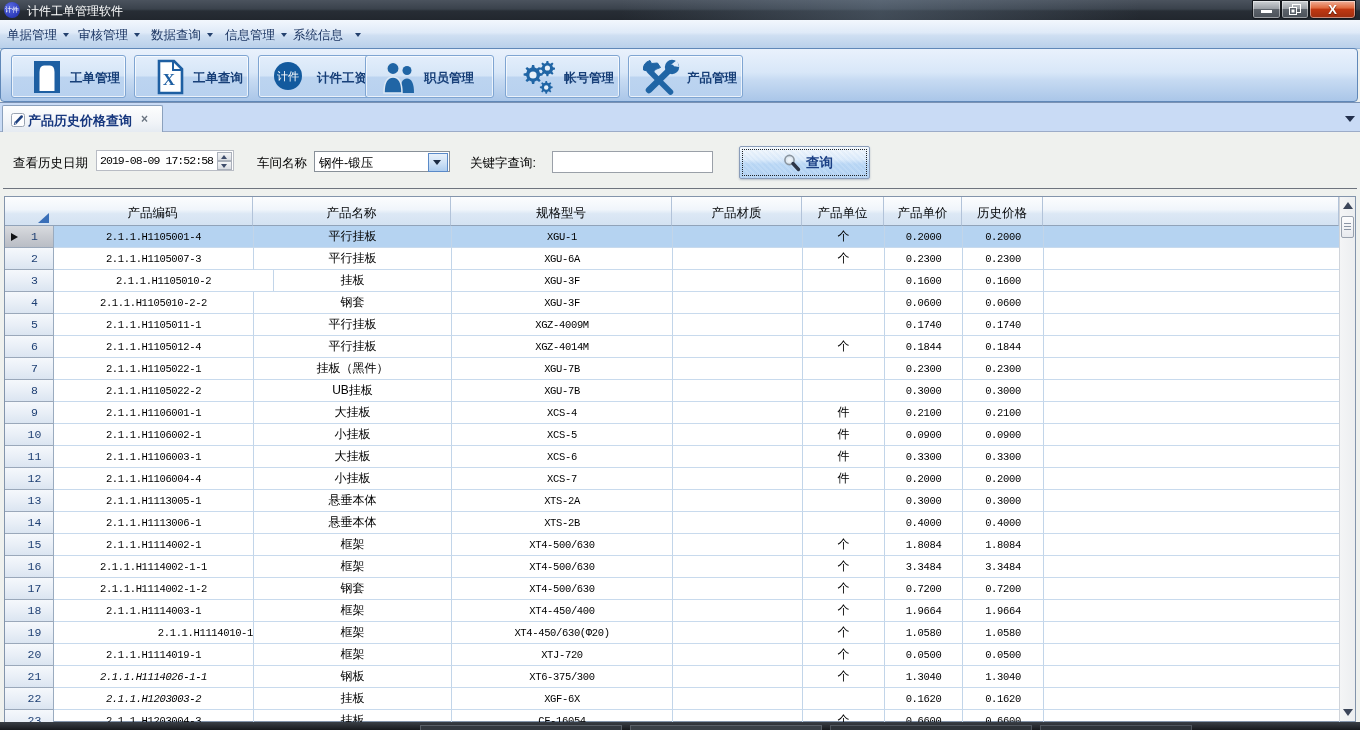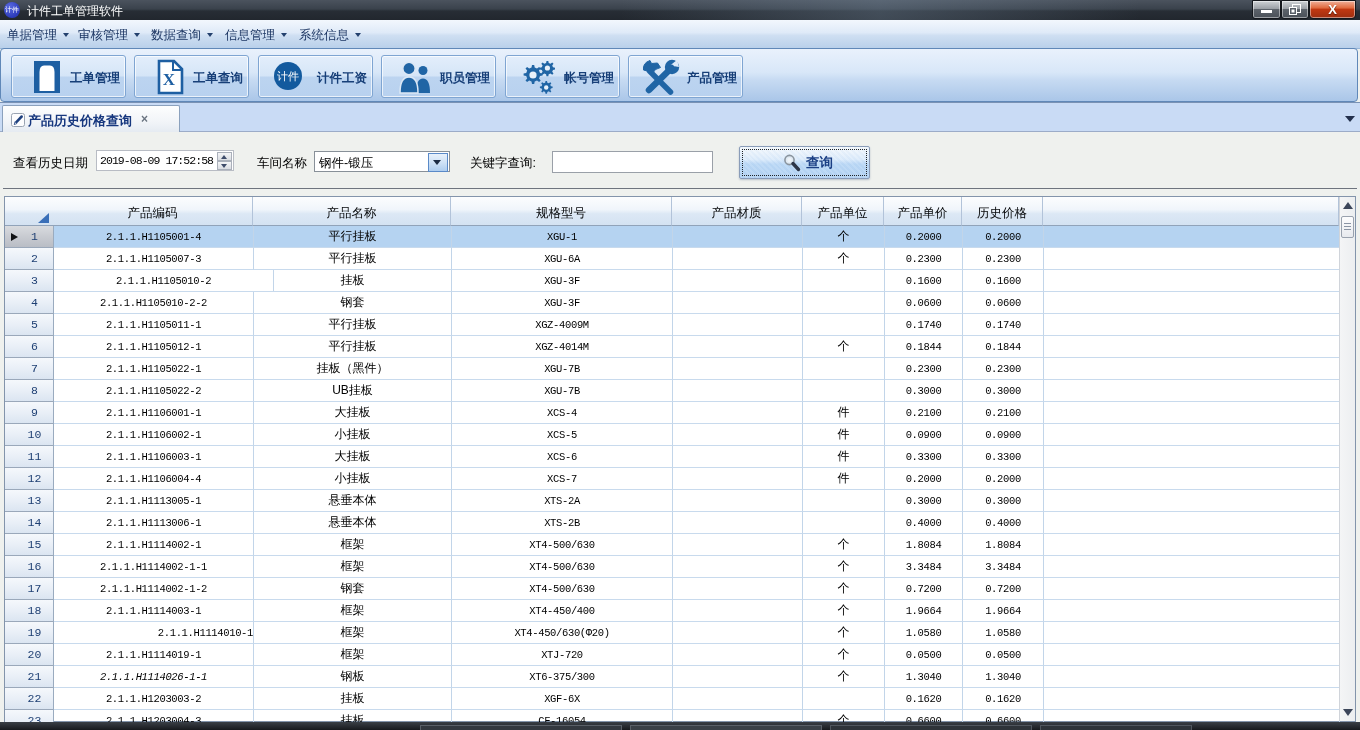--- a/index.html
+++ b/index.html
@@ -29,21 +29,21 @@
 
 #toolbar{position:absolute;left:0px;top:48px;width:1358px;height:54px;border:1px solid #6088b8;border-radius:4px;
 background:linear-gradient(180deg,#e9f1fc 0%,#d8e7f8 45%,#c6daf2 60%,#aac6e8 100%);box-sizing:border-box;}
 .tbtn{position:absolute;top:6px;width:113px;height:41px;border:1px solid #7fa5d2;border-radius:3px;
 background:linear-gradient(180deg,#e3eefb 0%,#d5e5f7 48%,#bcd4f0 52%,#b8d1ef 100%);box-shadow:inset 0 0 0 1px rgba(255,255,255,.7);}
 .tbtn .lab{position:absolute;left:58px;top:14px;font-size:12.5px;font-weight:bold;color:#173f78;}
 .tbtn svg{position:absolute;}
 
 #tabstrip{position:absolute;left:0;top:102px;width:1360px;height:30px;background:#c9dbf5;border-top:1px solid #7a92b4;border-bottom:1px solid #9cacc8;box-sizing:border-box;}
 #tab1{position:absolute;left:2px;top:2px;width:159px;height:27px;border:1px solid #8ba1bd;border-bottom:none;border-radius:2px 2px 0 0;
-background:linear-gradient(180deg,#fdfefe 0%,#f1f4f8 60%,#e4eaf1 100%);padding-left:17px;}
+background:linear-gradient(180deg,#fdfefe 0%,#f1f4f8 60%,#e4eaf1 100%);}
 #tab1 .txt{position:absolute;left:25px;top:6px;font-size:13px;font-weight:bold;color:#16377e;}
 #tab1 .cls{position:absolute;left:138px;top:6px;font-size:12px;color:#6a7480;font-weight:bold;}
 #tabarrow{position:absolute;right:5px;top:13px;width:0;height:0;border-left:5px solid transparent;border-right:5px solid transparent;border-top:6px solid #23304c;}
 
 #filter{position:absolute;left:1px;top:132px;width:1358px;height:64px;background:#eff1ee;}
 .flabel{position:absolute;top:155px;font-size:12.5px;color:#000;}
 #datebox{position:absolute;left:96px;top:150px;width:138px;height:21px;background:#fff;border:1px solid #b8bcc4;box-sizing:border-box;}
 #datebox .dtxt{position:absolute;left:3px;top:3px;font-family:"Liberation Mono",monospace;font-size:11.5px;letter-spacing:-0.95px;color:#000;}
 .spin{position:absolute;right:1px;width:15px;height:9px;background:linear-gradient(180deg,#f4f5f7,#dadde2);border:1px solid #aab0ba;box-sizing:border-box;}
 .spin.up{top:1px;}
@@ -100,21 +100,21 @@
 </div>
 <div id="menubar">
     <span class="mitem" style="left:7px;">单据管理</span>
     <span class="marrow" style="left:63px;"></span>
     <span class="mitem" style="left:78px;">审核管理</span>
     <span class="marrow" style="left:134px;"></span>
     <span class="mitem" style="left:151px;">数据查询</span>
     <span class="marrow" style="left:207px;"></span>
     <span class="mitem" style="left:225px;">信息管理</span>
     <span class="marrow" style="left:281px;"></span>
-    <span class="mitem" style="left:299px;">系统信息</span>
+    <span class="mitem" style="left:293px;">系统信息</span>
     <span class="marrow" style="left:355px;"></span>
   </div>
 <div id="toolbar">
     <div class="tbtn" style="left:10px;">
       <svg width="34" height="36" viewBox="0 0 34 36" style="left:18px;top:3px;">
 <rect x="4" y="2" width="26" height="32" fill="#1e5fa2"></rect>
 <path d="M9.5 32 L9.5 13 Q9.5 6.5 14 6.5 L20 6.5 Q24.5 6.5 24.5 13 L24.5 32 Z" fill="#fff"></path>
 </svg>
       <span class="lab">工单管理</span>
     </div>
@@ -123,21 +123,21 @@
 <path d="M6 2 L21 2 L29 10 L29 34 L6 34 Z" fill="#fff" stroke="#1e5fa2" stroke-width="2.6"></path>
 <path d="M20 2 L20 11 L29 11" fill="none" stroke="#1e5fa2" stroke-width="2"></path>
 <text x="16" y="26" font-family="Liberation Serif,serif" font-size="17" font-weight="bold" fill="#1e5fa2" text-anchor="middle">X</text>
 </svg>
       <span class="lab">工单查询</span>
     </div>
     <div class="tbtn" style="left:257px;">
       <div style="position:absolute;left:15px;top:6px;width:28px;height:28px;border-radius:50%;background:#135a9e;color:#fff;font-size:11px;line-height:28px;text-align:center;">计件</div>
       <span class="lab">计件工资</span>
     </div>
-    <div class="tbtn" style="left:380px;">
+    <div class="tbtn" style="left:364px;padding-left:14px;">
       <svg width="38" height="36" viewBox="0 0 38 36" style="left:14px;top:3px;">
 <g fill="#2065a5">
 <circle cx="27" cy="11.5" r="4.5"></circle>
 <path d="M20 34 Q20 19.5 27 19.5 Q34 19.5 34 34 Z"></path>
 </g>
 <g fill="#2065a5" stroke="#dce8f5" stroke-width="1.5">
 <circle cx="13" cy="9.5" r="6.2"></circle>
 <path d="M4 34 Q4 18 13 18 Q22 18 22 34 Z"></path>
 </g>
 </svg>
@@ -293,21 +293,21 @@
         <div class="dcell" style="left:200px;width:198px;"><span class="ct">平行挂板</span></div>
         <div class="dcell" style="left:398px;width:221px;"><span class="mono">XGZ-4009M</span></div>
         <div class="dcell" style="left:619px;width:130px;"></div>
         <div class="dcell" style="left:749px;width:82px;"></div>
         <div class="dcell" style="left:831px;width:78px;"><span class="mono">0.1740</span></div>
         <div class="dcell" style="left:909px;width:81px;"><span class="mono">0.1740</span></div>
         <div class="dcell" style="left:990px;width:296px;"></div>
       </div>
       <div class="rsel" style="top:139px;"><span>6</span></div>
       <div class="drow" style="top:139px;">
-        <div class="dcell" style="left:0px;width:200px;"><span class="mono">2.1.1.H1105012-1</span></div>
+        <div class="dcell" style="left:0px;width:200px;"><span class="mono">2.1.1.H1105012-4</span></div>
         <div class="dcell" style="left:200px;width:198px;"><span class="ct">平行挂板</span></div>
         <div class="dcell" style="left:398px;width:221px;"><span class="mono">XGZ-4014M</span></div>
         <div class="dcell" style="left:619px;width:130px;"></div>
         <div class="dcell" style="left:749px;width:82px;"><span class="ct">个</span></div>
         <div class="dcell" style="left:831px;width:78px;"><span class="mono">0.1844</span></div>
         <div class="dcell" style="left:909px;width:81px;"><span class="mono">0.1844</span></div>
         <div class="dcell" style="left:990px;width:296px;"></div>
       </div>
       <div class="rsel" style="top:161px;"><span>7</span></div>
       <div class="drow" style="top:161px;">
@@ -469,21 +469,21 @@
         <div class="dcell" style="left:200px;width:198px;"><span class="ct">钢板</span></div>
         <div class="dcell" style="left:398px;width:221px;"><span class="mono">XT6-375/300</span></div>
         <div class="dcell" style="left:619px;width:130px;"></div>
         <div class="dcell" style="left:749px;width:82px;"><span class="ct">个</span></div>
         <div class="dcell" style="left:831px;width:78px;"><span class="mono">1.3040</span></div>
         <div class="dcell" style="left:909px;width:81px;"><span class="mono">1.3040</span></div>
         <div class="dcell" style="left:990px;width:296px;"></div>
       </div>
       <div class="rsel" style="top:491px;"><span>22</span></div>
       <div class="drow" style="top:491px;">
-        <div class="dcell" style="left:0px;width:200px;"><span class="mono">2.1.1.H1203003-2</span></div>
+        <div class="dcell" style="left:0px;width:200px;font-style:italic;"><span class="mono">2.1.1.H1203003-2</span></div>
         <div class="dcell" style="left:200px;width:198px;"><span class="ct">挂板</span></div>
         <div class="dcell" style="left:398px;width:221px;"><span class="mono">XGF-6X</span></div>
         <div class="dcell" style="left:619px;width:130px;"></div>
         <div class="dcell" style="left:749px;width:82px;"></div>
         <div class="dcell" style="left:831px;width:78px;"><span class="mono">0.1620</span></div>
         <div class="dcell" style="left:909px;width:81px;"><span class="mono">0.1620</span></div>
         <div class="dcell" style="left:990px;width:296px;"></div>
       </div>
       <div class="rsel" style="top:513px;"><span>23</span></div>
       <div class="drow" style="top:513px;">

